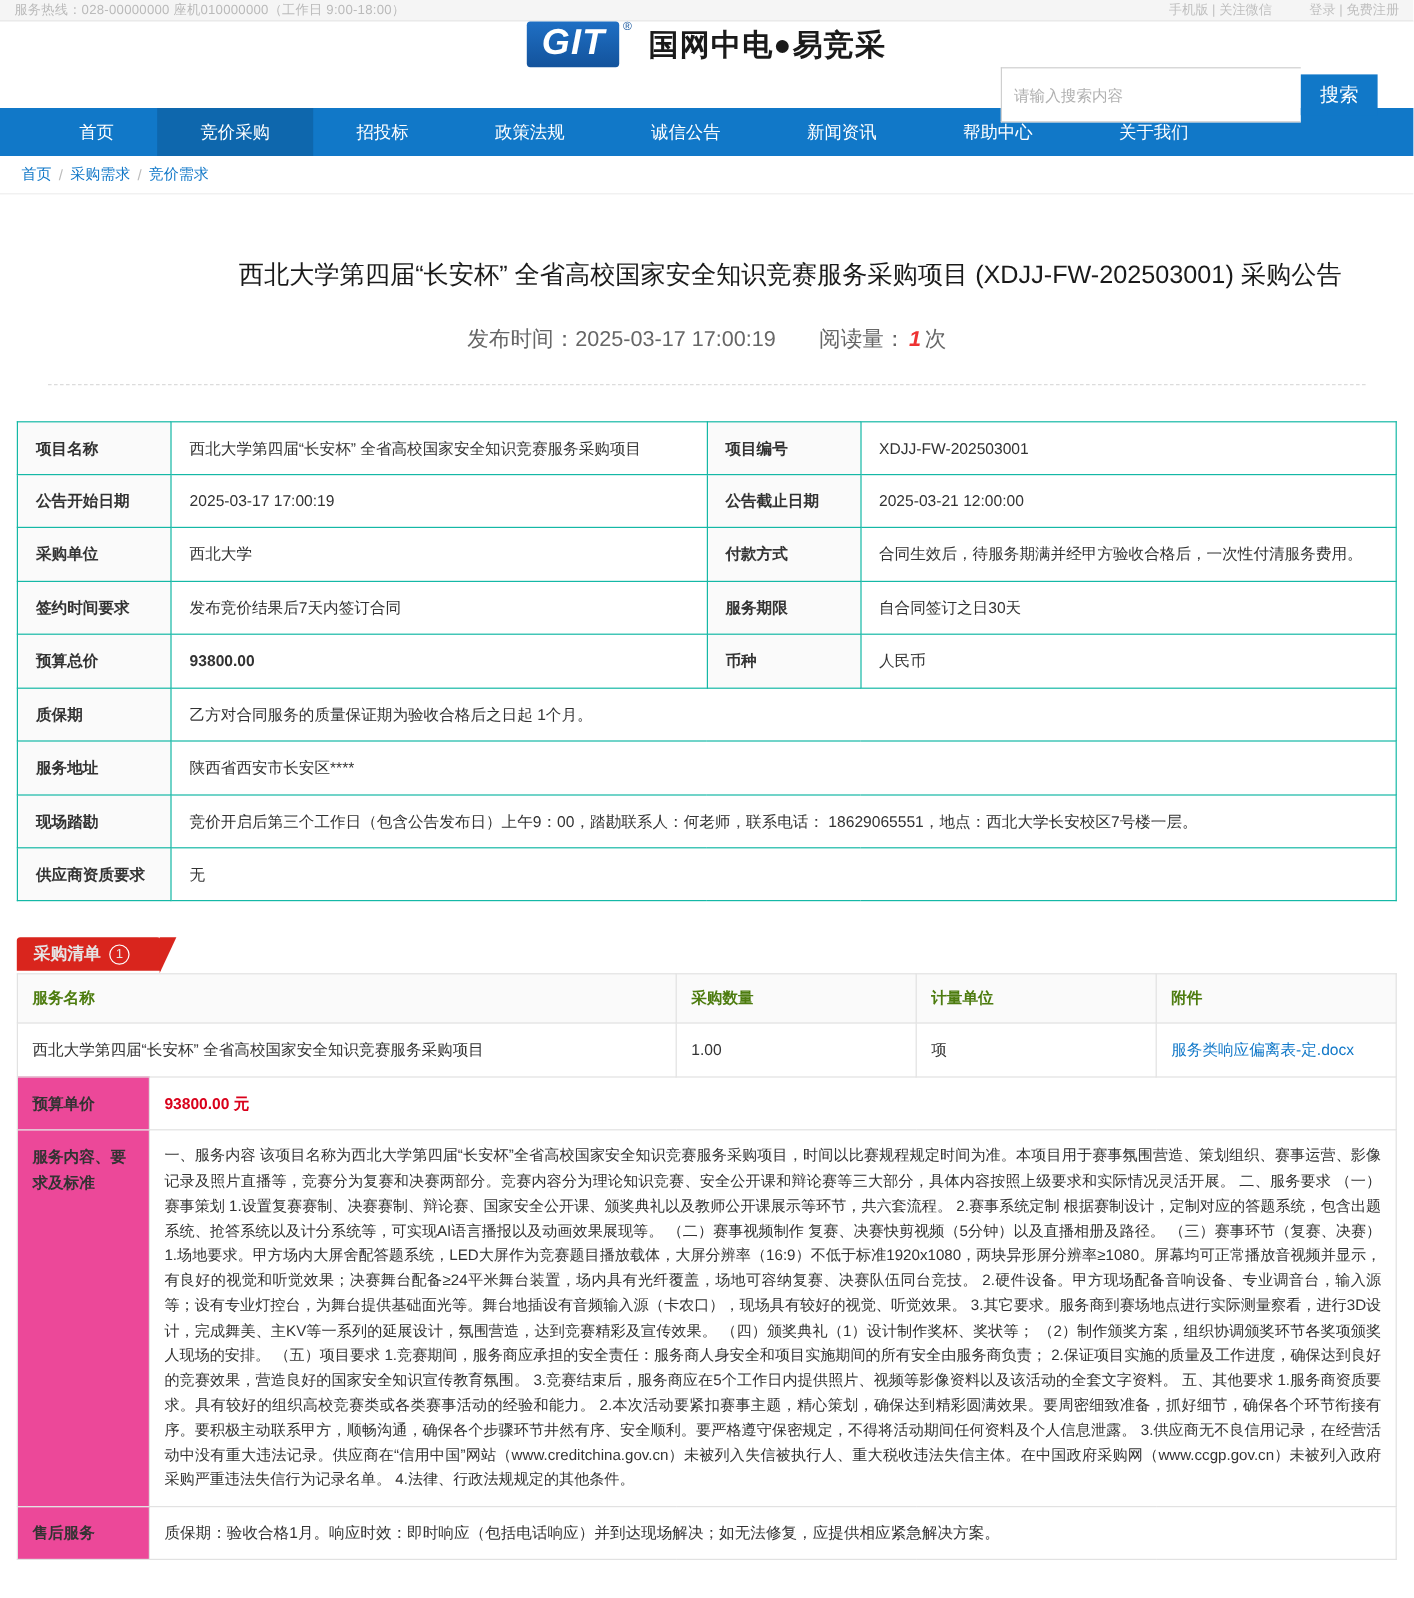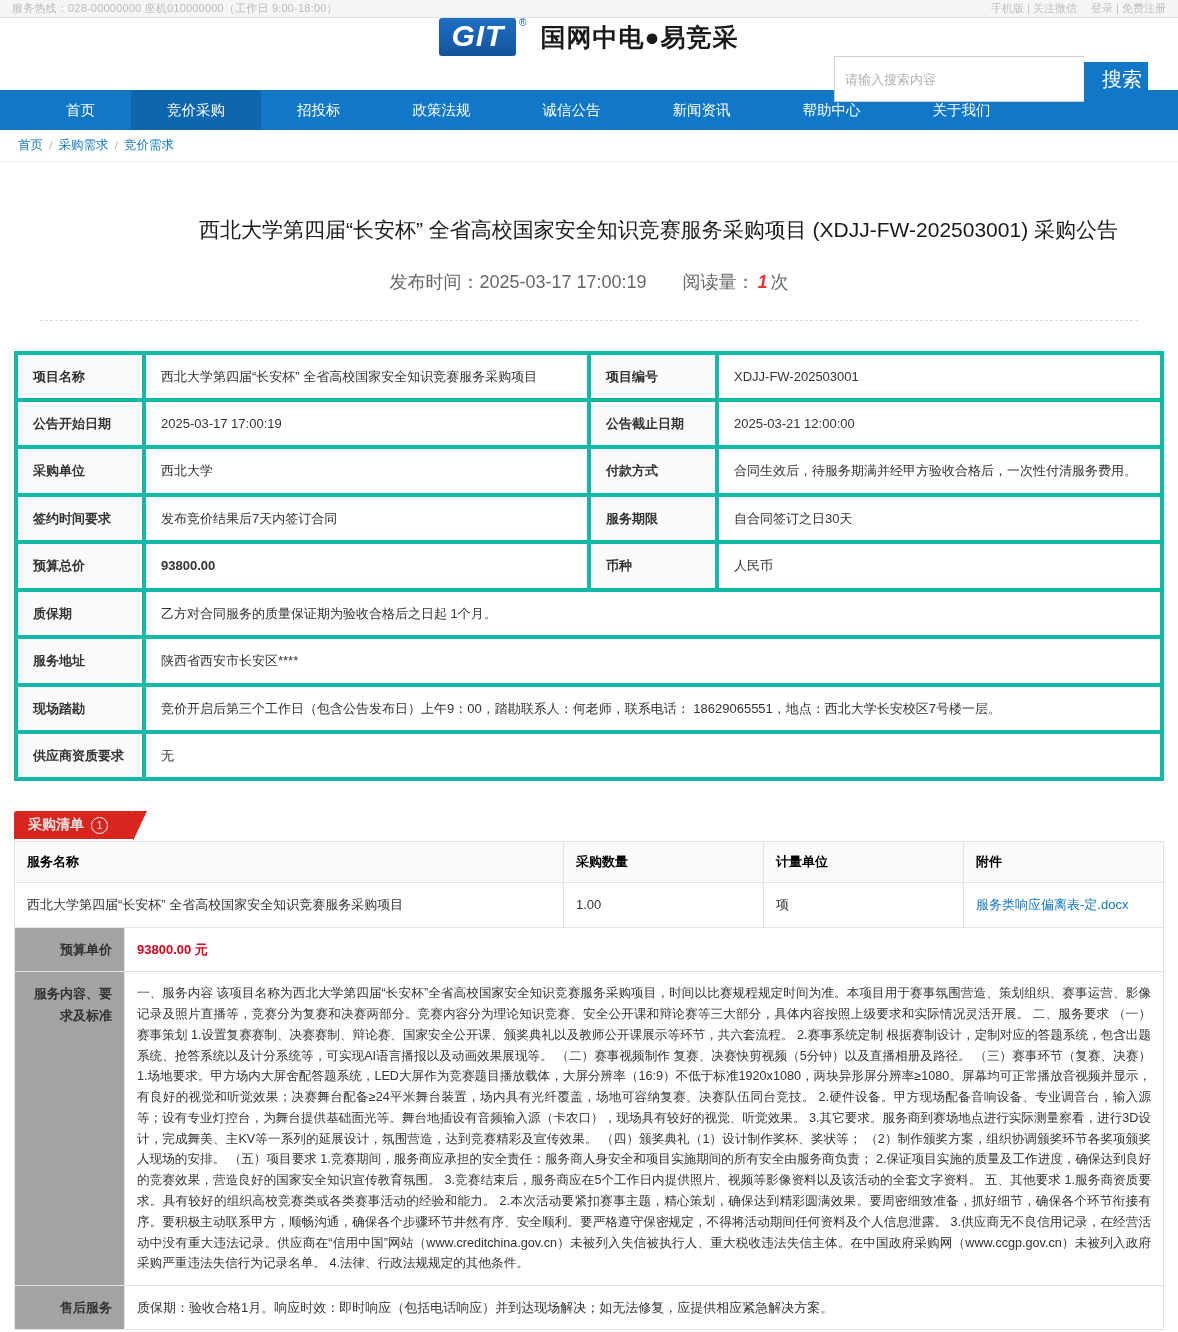--- a/index.html
+++ b/index.html
@@ -17,21 +17,21 @@
     border-bottom: 1px solid #e3e3e3;
     display: flex;
     align-items: center;
     justify-content: space-between;
     padding: 0 12px;
     font-size: 11px;
     color: #8a8a8a;
     overflow: hidden;
   }
   .topbar .left { letter-spacing: 0.2px; opacity: .55; }
-  .topbar .right { display: flex; gap: 14px; opacity: .5; }
+  .topbar .right { display: flex; gap: 31px; opacity: .5; }
 
   
   .header {
     height: 72px;
     background: #ffffff;
     display: flex;
     align-items: center;
     padding: 0 30px;
     flex-direction: column;
   }
@@ -69,24 +69,23 @@
     color: #555;
     outline: none;
     background: #fff;
   }
   .search-input::placeholder { color: #b0b0b0; }
   .search-btn {
     height: 34px; width: 64px;
     background: #1178c8;
     color: #fff;
     border: none;
-    font-size: 20px;
+    font-size: 16px;
     cursor: pointer;
     font-family: inherit;
-    text-align: right;
   }
 
   
   .nav {
     height: 40px;
     background: #1178c8;
     display: flex;
     align-items: stretch;
     padding-left: 30px;
   }
@@ -140,21 +139,21 @@
 
   
   .tbl-wrap { padding: 30px 14px 0; }
   table.info {
     width: 100%;
     border-collapse: collapse;
     font-size: 13px;
     table-layout: fixed;
   }
   table.info td {
-    border: 4px solid #14b8a6;
+    border: 1px solid #14b8a6;
     padding: 11px 15px;
     vertical-align: top;
     line-height: 1.65;
     color: #333;
   }
   table.info td.lbl {
     background: #fafafa;
     font-weight: bold;
     width: 128px;
     color: #333;
@@ -199,34 +198,34 @@
     font-size: 13px;
     table-layout: fixed;
   }
   table.list th {
     background: #fafafa;
     border: 1px solid #e2e2e2;
     padding: 11px 12px;
     text-align: left;
     font-weight: bold;
     font-size: 13px;
-    color: #000000;
+    color: #4d7c0f;
   }
   table.list td {
     border: 1px solid #e2e2e2;
     padding: 11px 12px;
     vertical-align: top;
     line-height: 1.65;
   }
   table.list td.lbl {
-    background: #a3a3a3;
+    background: #ec4899;
     font-weight: bold;
     width: 110px;
     color: #333;
-    text-align: right;
+    text-align: left;
   }
   .attach-link { color: #1178c8; text-decoration: none; cursor: pointer; }
   .unit-price { color: #d9001b; font-weight: bold; }
   .content-cell {
     text-align: justify;
     font-size: 12.6px;
     line-height: 1.85;
     color: #333;
   }
   .vmid { vertical-align: middle; }

